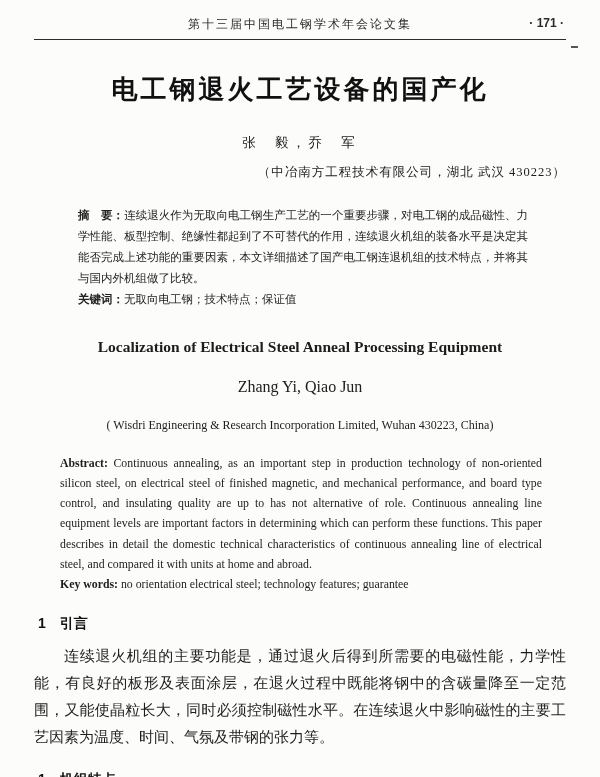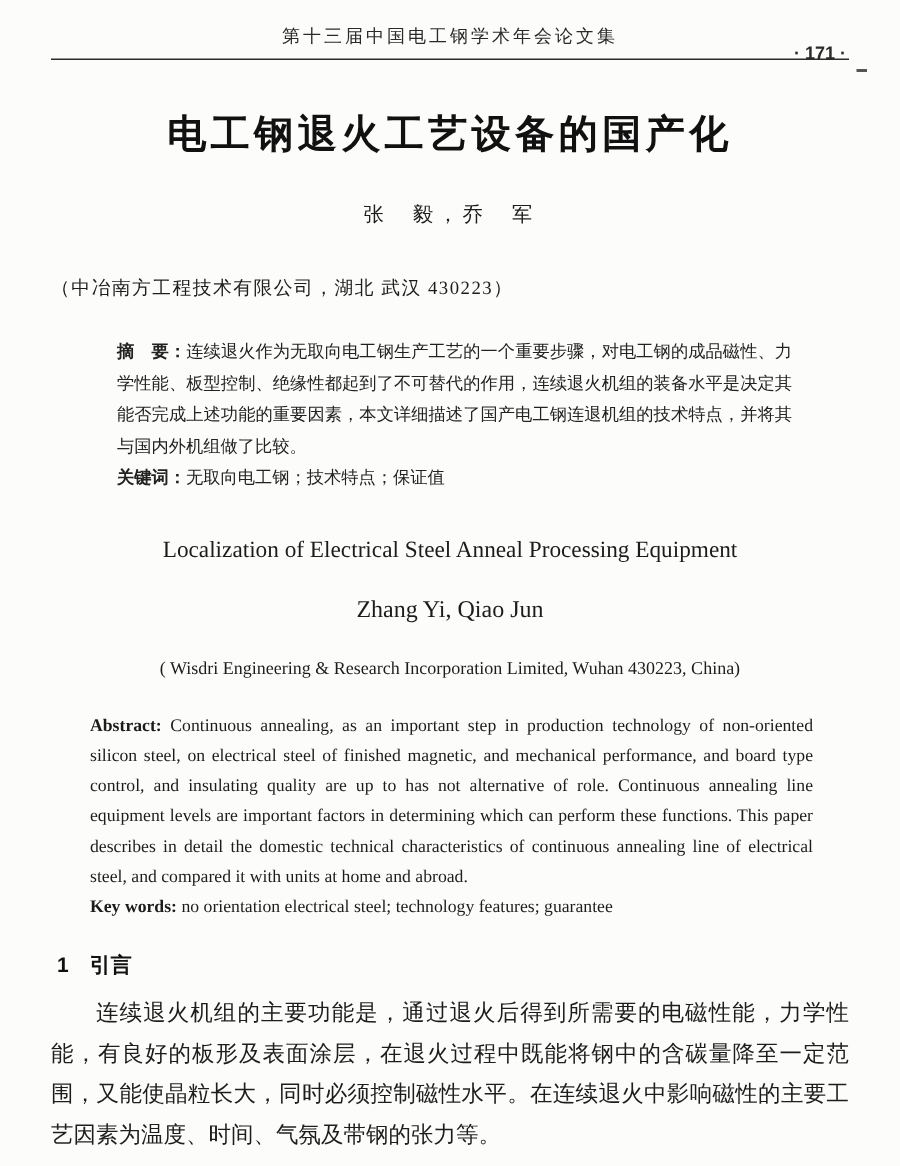--- a/index.html
+++ b/index.html
@@ -20,21 +20,21 @@
   .header {
     position: relative;
     text-align: center;
     font-size: 12px;
     letter-spacing: 2px;
     color: #2a2a2a;
     height: 18px;
   }
   .pageno {
     position: absolute;
-    right: 2px; top: 12px;
+    right: 2px; top: 0;
     font-family: "Liberation Sans", sans-serif;
     font-weight: bold;
     font-size: 12px;
     letter-spacing: 0;
   }
   .rule {
     border-top: 1.6px solid #2c2c2c;
     margin-top: 5px;
   }
   .artifact-dash {
@@ -51,22 +51,22 @@
     letter-spacing: 3px;
     color: #111;
   }
   .authors-cn {
     margin-top: 27px;
     text-align: center;
     font-size: 13.5px;
     letter-spacing: 3px;
   }
   .affil-cn {
-    margin-top: 32px;
-    text-align: left;
+    margin-top: 12px;
+    text-align: right;
     font-size: 12.5px;
     letter-spacing: 1px;
   }
   
   .abs-cn {
     margin: 24px 38px 0 44px;
     font-size: 11.5px;
     line-height: 1.82;
     text-align: justify;
     color: #222;
@@ -74,21 +74,21 @@
   .abs-cn .lbl, .abs-en .lbl, .sec-h {
     font-family: "Liberation Sans", "DejaVu Sans", sans-serif;
     font-weight: bold;
   }
   .kw-cn { margin-top: 0; }
   
   .title-en {
     margin-top: 28px;
     text-align: center;
     font-size: 15.5px;
-    font-weight: normal;
+    font-weight: bold;
   }
   .authors-en {
     margin-top: 22px;
     text-align: center;
     font-size: 16px;
   }
   .affil-en {
     margin-top: 22px;
     text-align: center;
     font-size: 12px;

